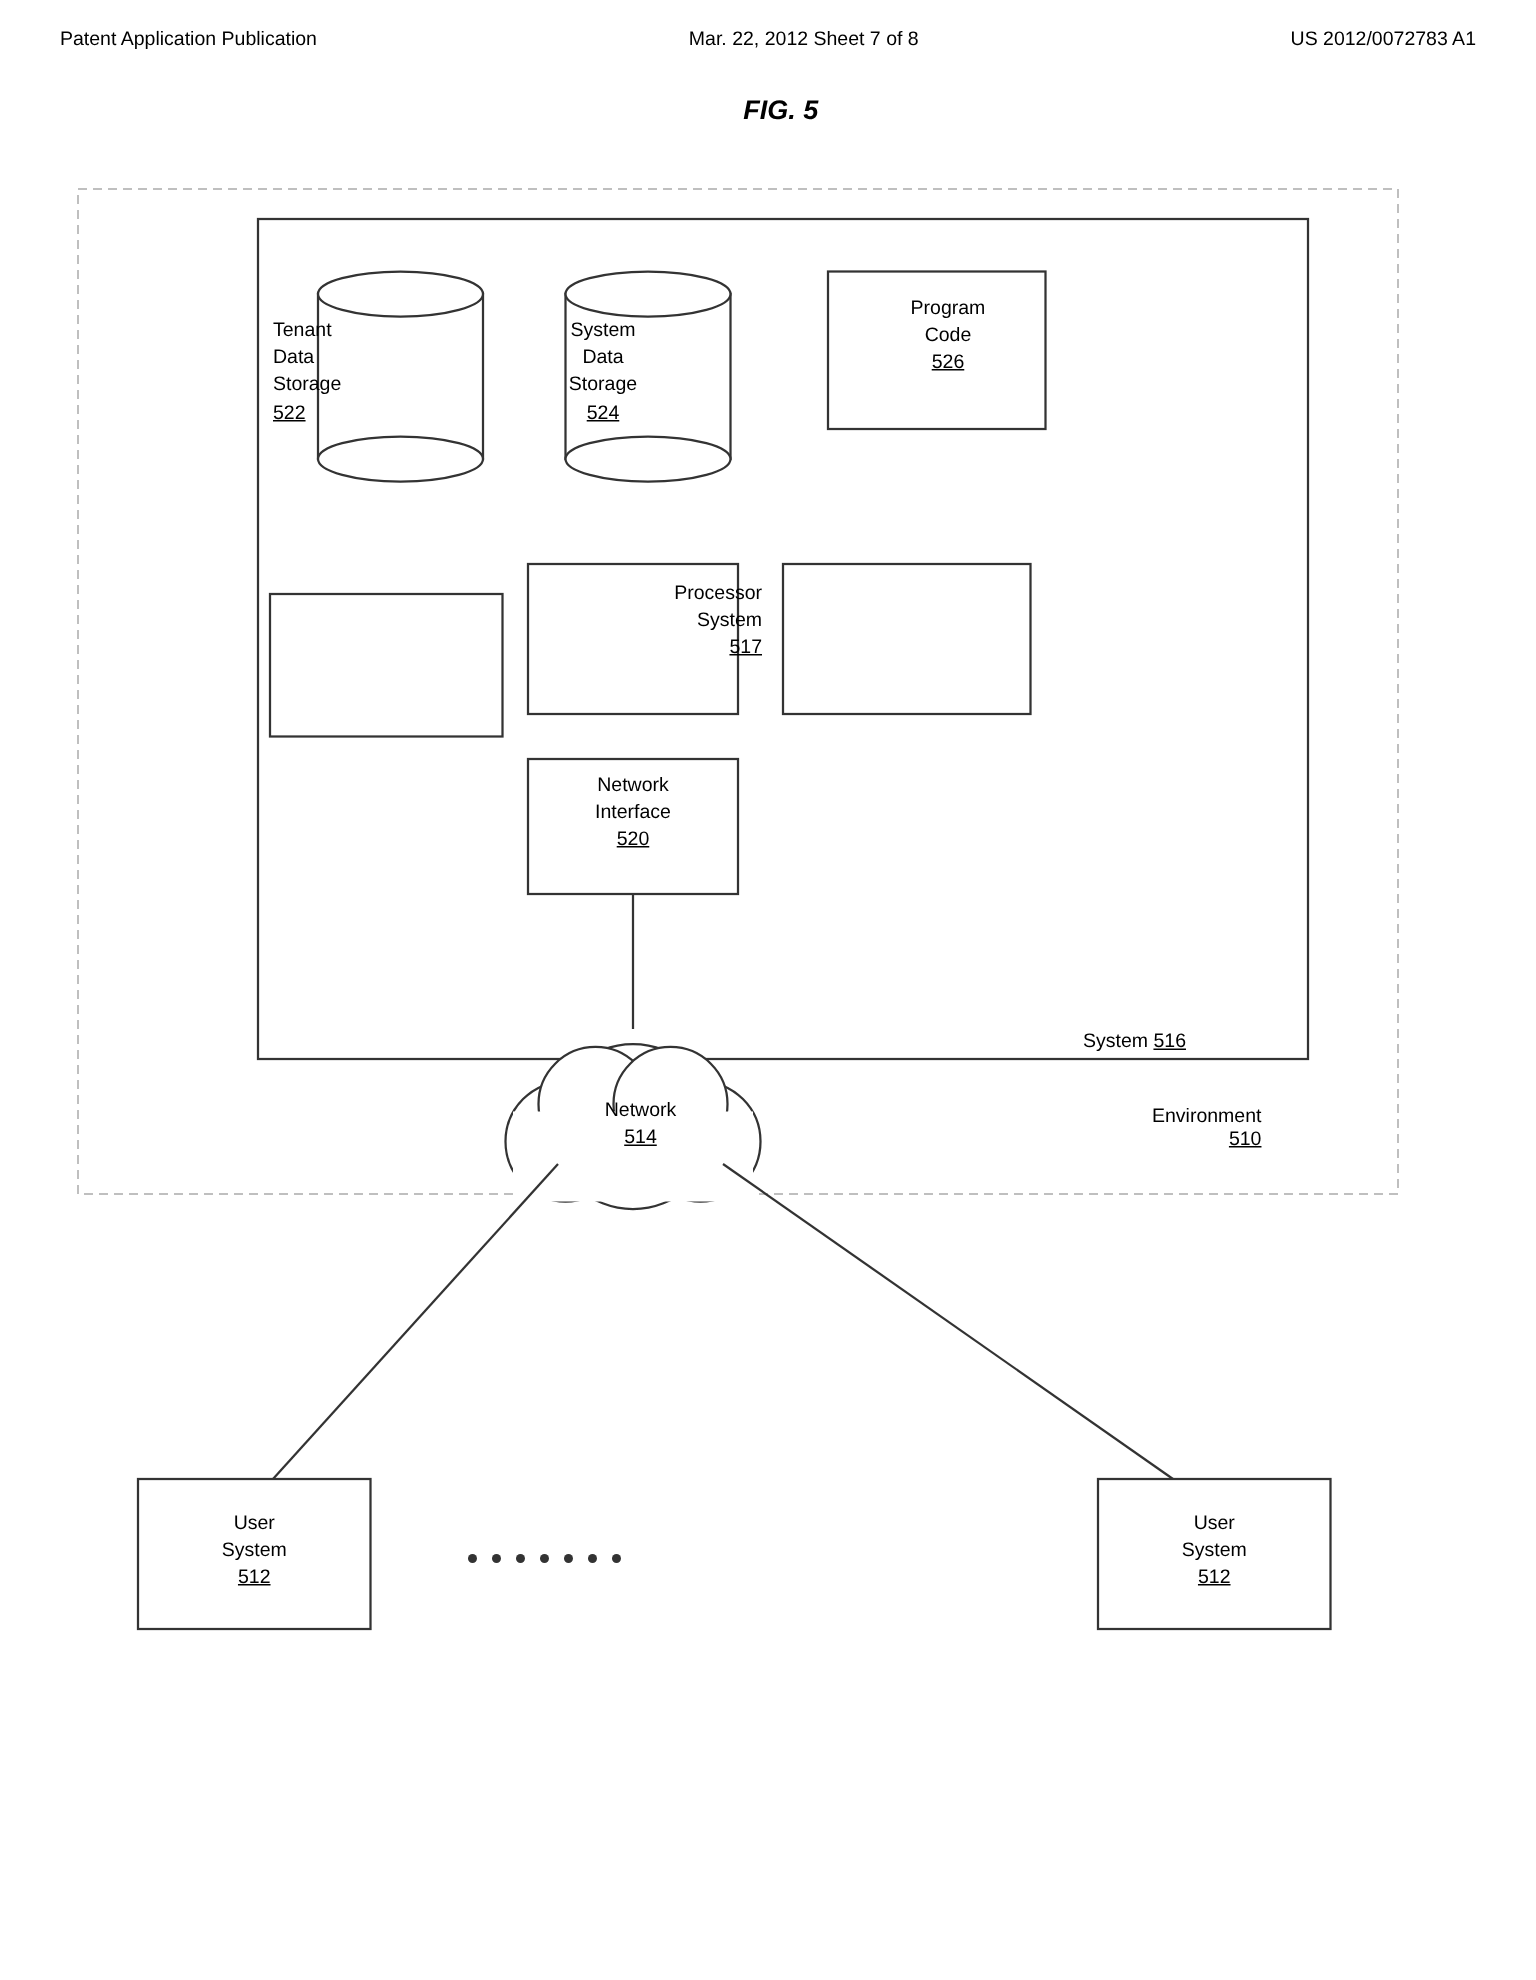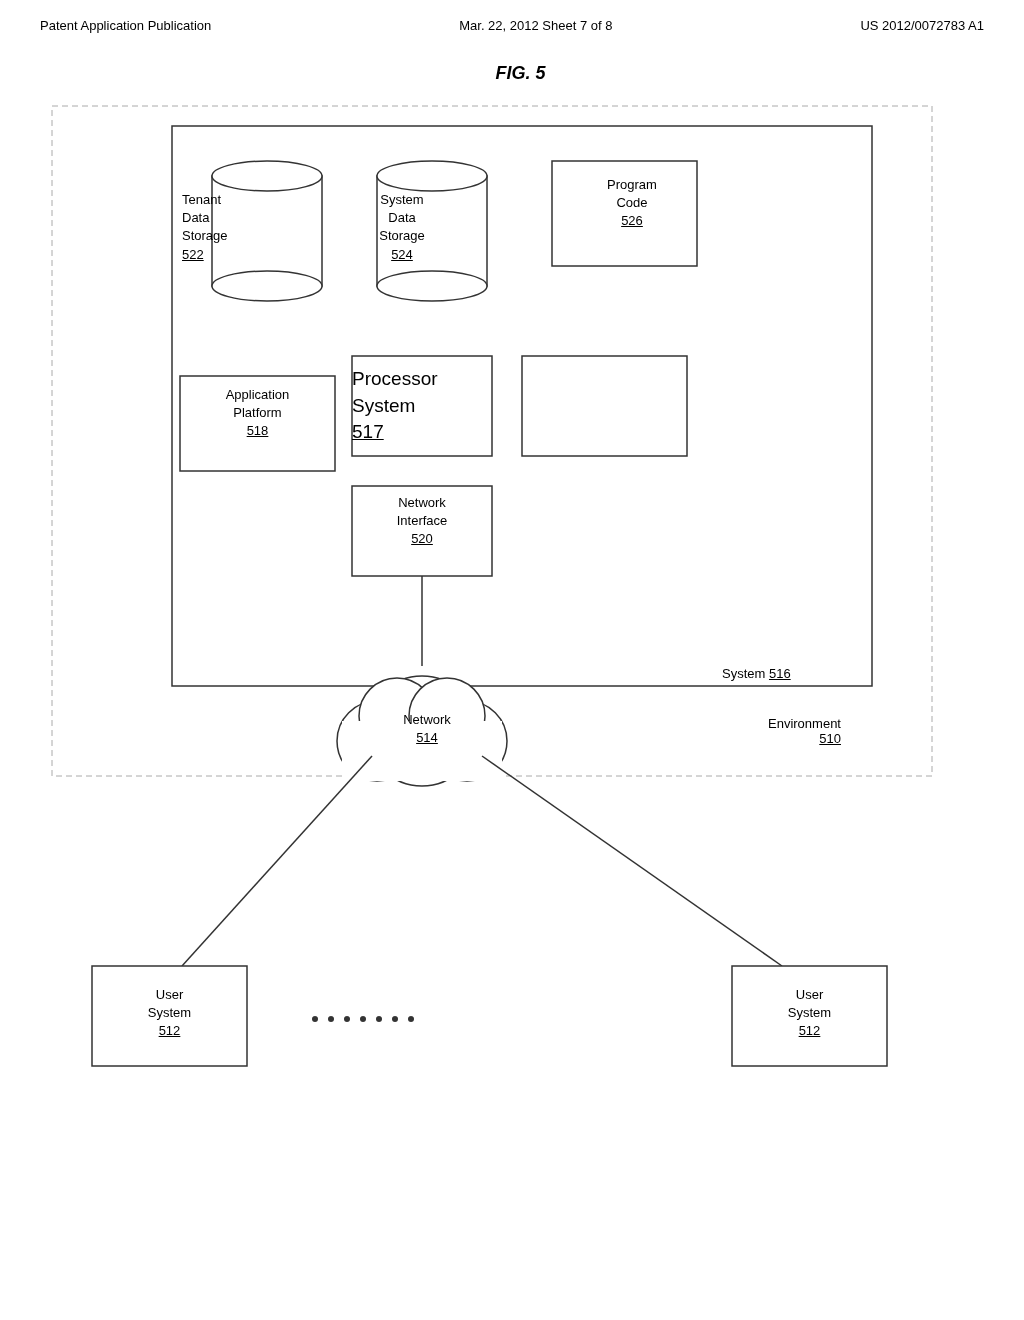--- a/index.html
+++ b/index.html
@@ -19,21 +19,21 @@
       font-size: 13px;
       font-weight: normal;
     }
 
     .fig-title {
       text-align: center;
       font-size: 18px;
       font-weight: bold;
       font-style: italic;
       margin-top: 30px;
-      margin-bottom: 12px;
+      margin-bottom: 32px;
       padding-left: 17px;
     }
 
     .diagram-container {
       position: relative;
       width: 960px;
       height: 1100px;
       margin: 0 auto;
     }
 
@@ -131,26 +131,22 @@
   <div style="position:absolute; left:315px; top:95px; width:110px; text-align:center; font-size:13px; line-height:1.4; pointer-events:none;">
     System<br>Data<br>Storage<br>
     <span style="text-decoration:underline;">524</span>
   </div>
 
   <div style="position:absolute; left:520px; top:80px; width:160px; text-align:center; font-size:13px; line-height:1.4; pointer-events:none;">
     Program<br>Code<br>
     <span style="text-decoration:underline;">526</span>
   </div>
 
-  <div style="position:absolute; left:148px; top:290px; width:155px; text-align:center; font-size:13px; line-height:1.4; pointer-events:none;">
-    Application<br>Platform<br>
-    <span style="text-decoration:underline;">518</span>
-  </div>
 
-  <div style="position:absolute; left:320px; top:270px; width:156px; text-align:left; font-size:19px; line-height:1.4; pointer-events:none;">
+  <div style="position:absolute; left:320px; top:270px; width:156px; text-align:right; font-size:13px; line-height:1.4; pointer-events:none;">
     Processor<br>System<br>
     <span style="text-decoration:underline;">517</span>
   </div>
 
 
   <div style="position:absolute; left:320px; top:398px; width:140px; text-align:center; font-size:13px; line-height:1.4; pointer-events:none;">
     Network<br>Interface<br>
     <span style="text-decoration:underline;">520</span>
   </div>
 

